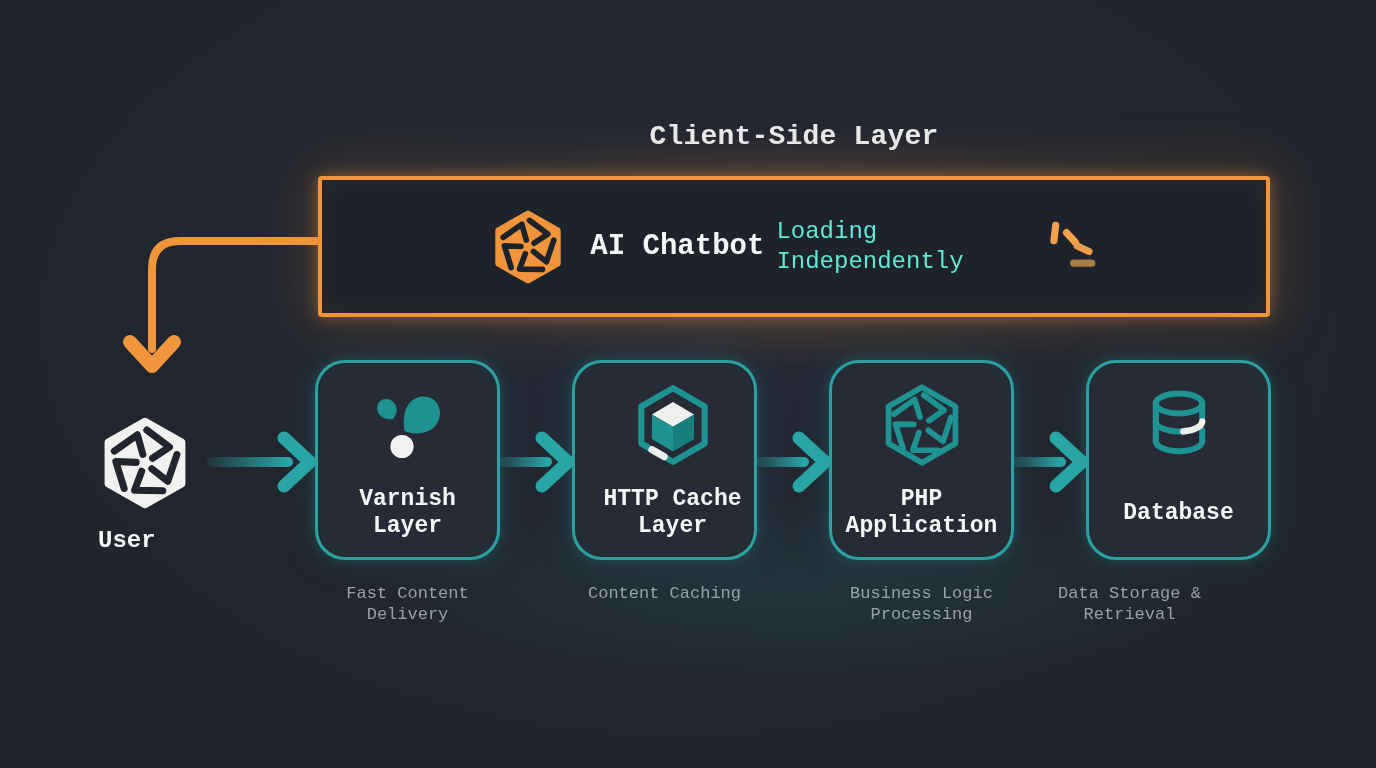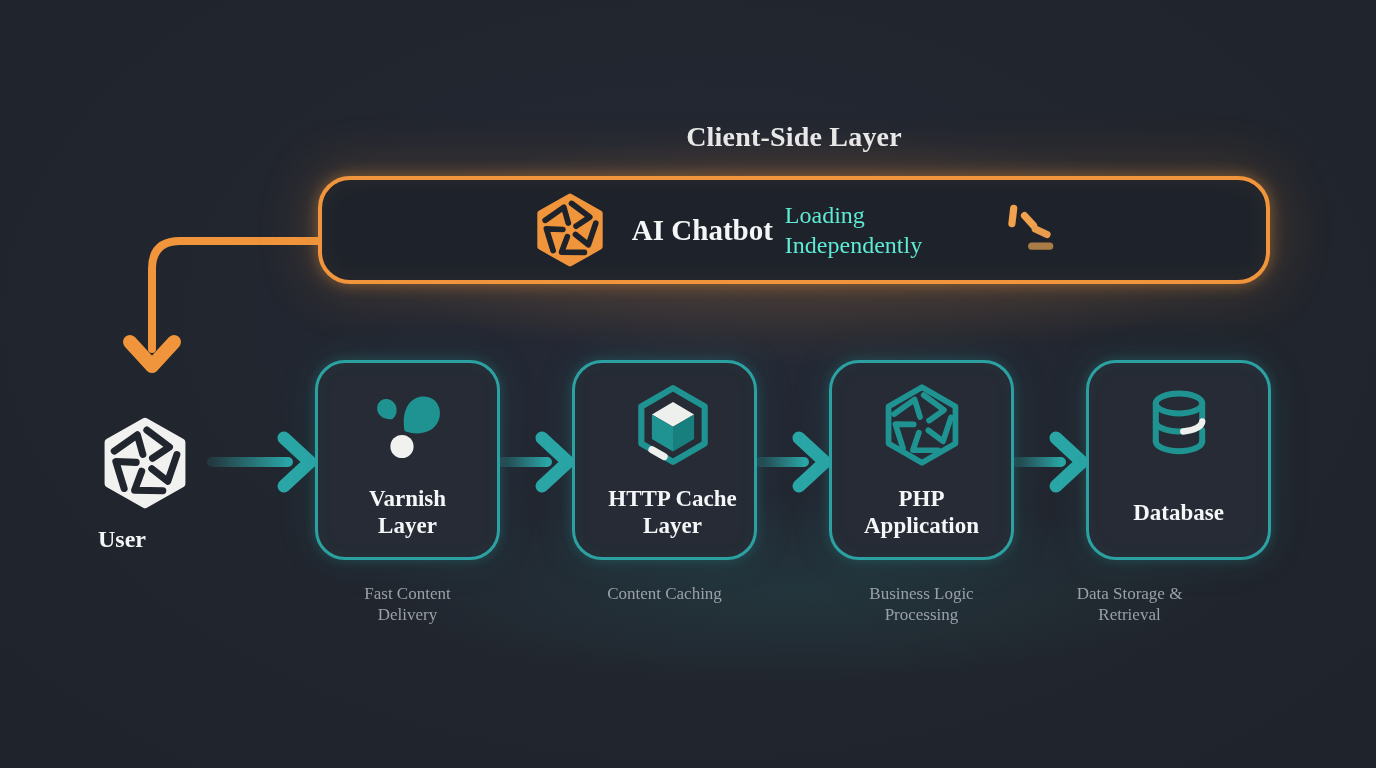--- a/index.html
+++ b/index.html
@@ -1,39 +1,39 @@
 <!DOCTYPE html>
 <html><head>
 <meta charset="utf-8">
 <style>
   html,body { margin:0; padding:0; background:#181b21; }
   .stage {
     position:relative; width:1376px; height:768px; overflow:hidden;
     background:#21252D;
     background-image: radial-gradient(1100px 700px at 50% 42%, #242936 0%, #21252D 55%, #1E222A 100%);
-    font-family:Liberation Serif, serif;
+    font-family:Liberation Mono, monospace;
     -webkit-font-smoothing:antialiased;
   }
   .halo-orange {
     position:absolute; left:270px; top:120px; width:1060px; height:250px;
     background: radial-gradient(ellipse 55% 60% at 50% 52%, rgba(240,150,60,0.14), rgba(240,150,60,0.05) 55%, rgba(240,150,60,0) 78%);
     pointer-events:none;
   }
   .halo-teal {
     position:absolute; left:270px; top:470px; width:1060px; height:220px;
     background: radial-gradient(ellipse 52% 55% at 50% 55%, rgba(42,161,152,0.12), rgba(42,161,152,0.04) 55%, rgba(42,161,152,0) 78%);
     pointer-events:none;
   }
   .title {
     position:absolute; left:318px; top:121px; width:952px; margin:0;
     text-align:center; font-size:28px; font-weight:700; color:#E8EAEC; letter-spacing:0.2px;
   }
   .chatbot {
-    position:absolute; left:318px; top:176px; width:952px; height:108px;
-    box-sizing:border-box; border:4px solid #F0953C; border-radius:32px;
+    position:absolute; left:318px; top:176px; width:952px; height:141px;
+    box-sizing:border-box; border:4px solid #F0953C; border-radius:4px;
     background:#1E232B;
     box-shadow: 0 0 16px rgba(240,150,60,0.45), 0 0 55px 10px rgba(240,150,60,0.16), inset 0 0 24px rgba(240,150,60,0.06);
     display:flex; align-items:center; justify-content:center;
   }
   .chatbot .bot-icon { flex:0 0 auto; }
   .chatbot-name { margin-left:24px; font-size:29px; font-weight:700; color:#F4F6F7; white-space:nowrap; }
   .chatbot-status { margin-left:12px; font-size:24px; font-weight:400; color:#5eead4; line-height:1.25; white-space:pre-line; }
   .chatbot .spark { margin-left:80px; flex:0 0 auto; }
 
   .user-node { position:absolute; left:98px; top:416px; width:108px; text-align:left; }

